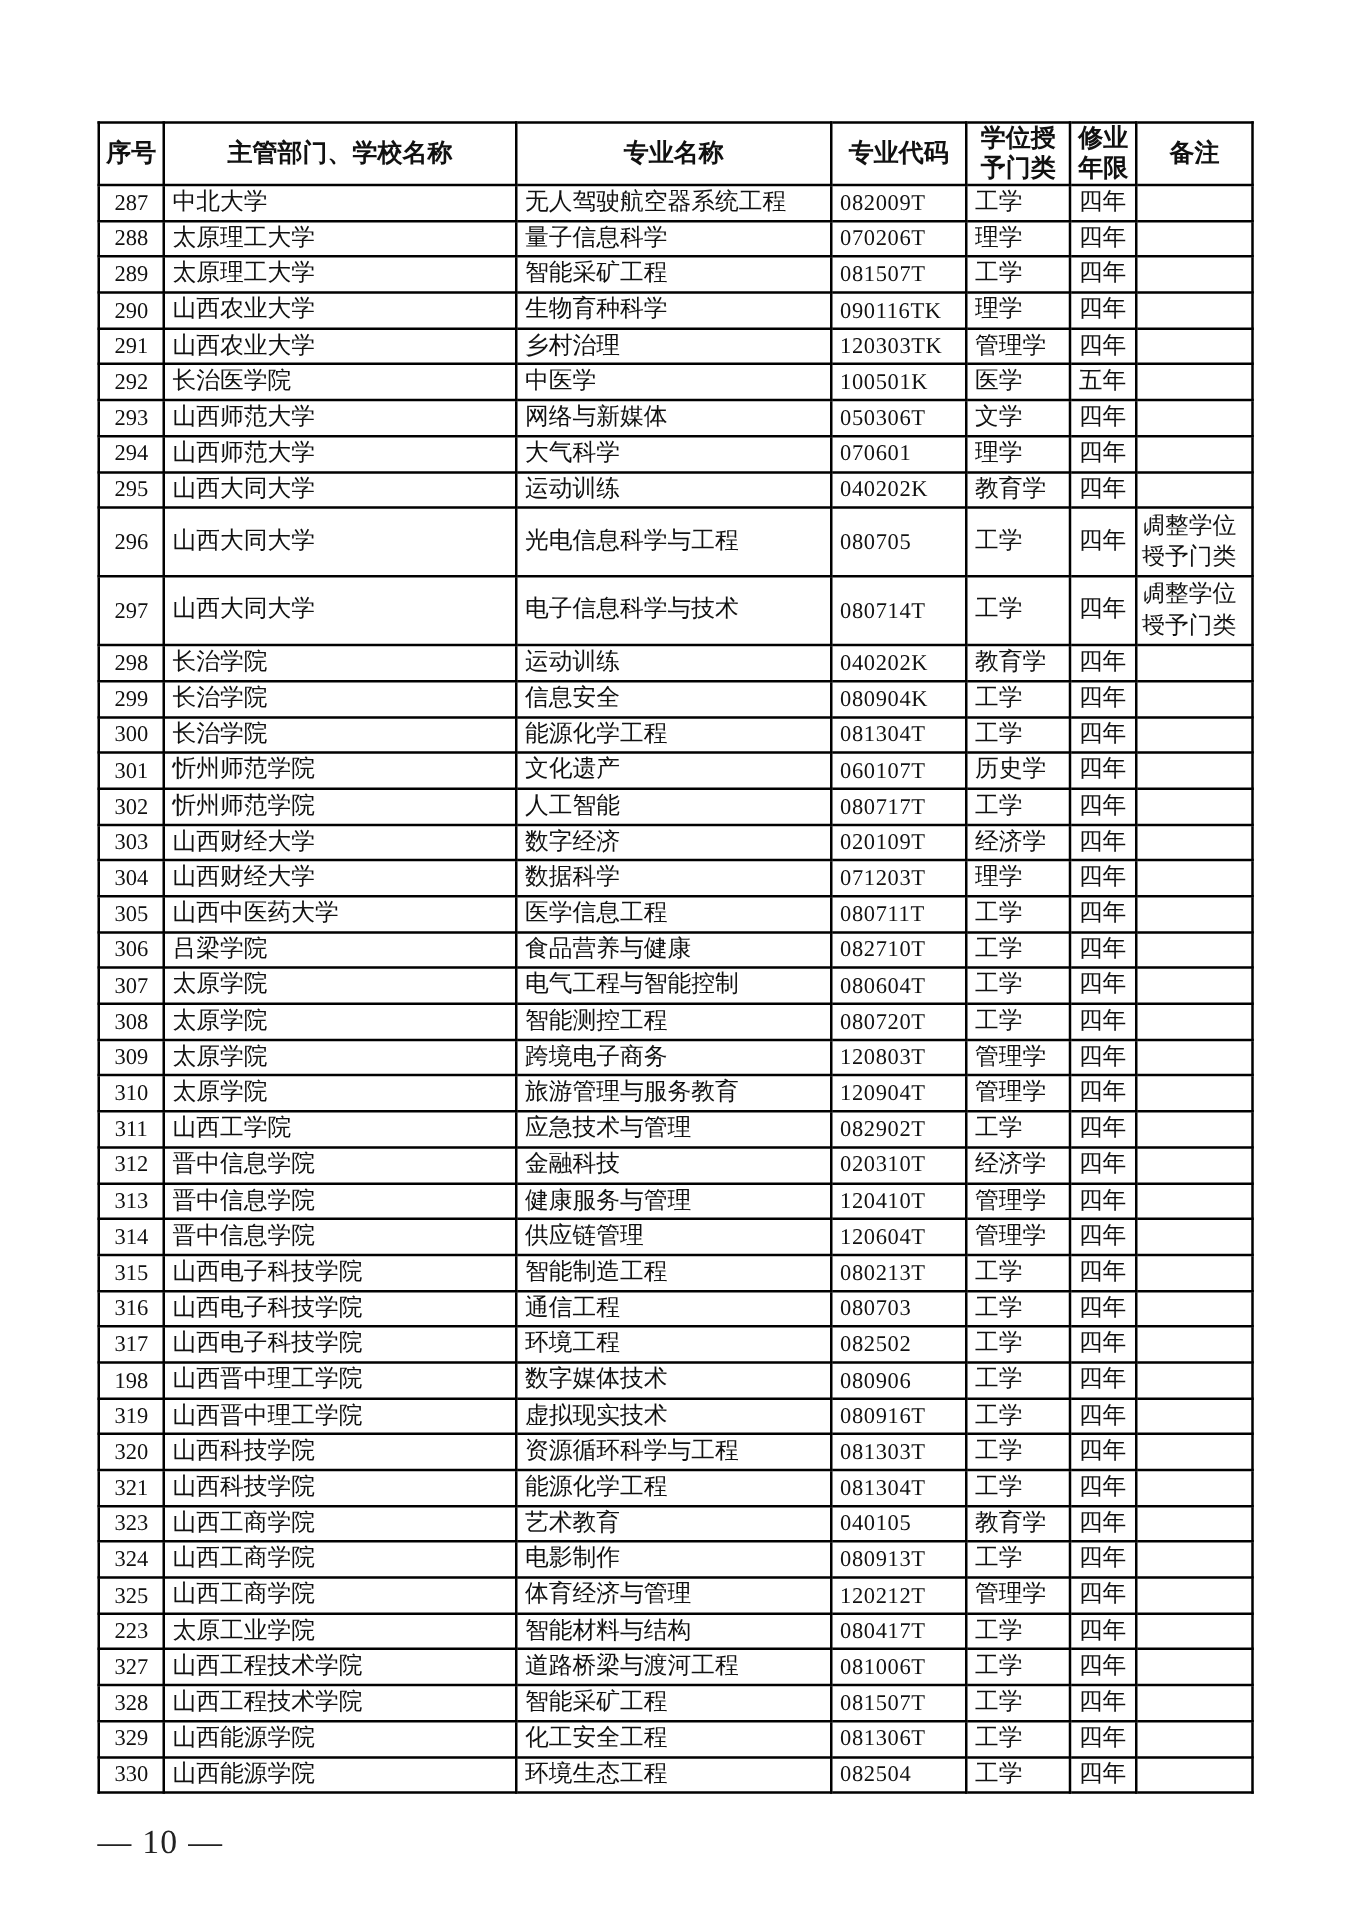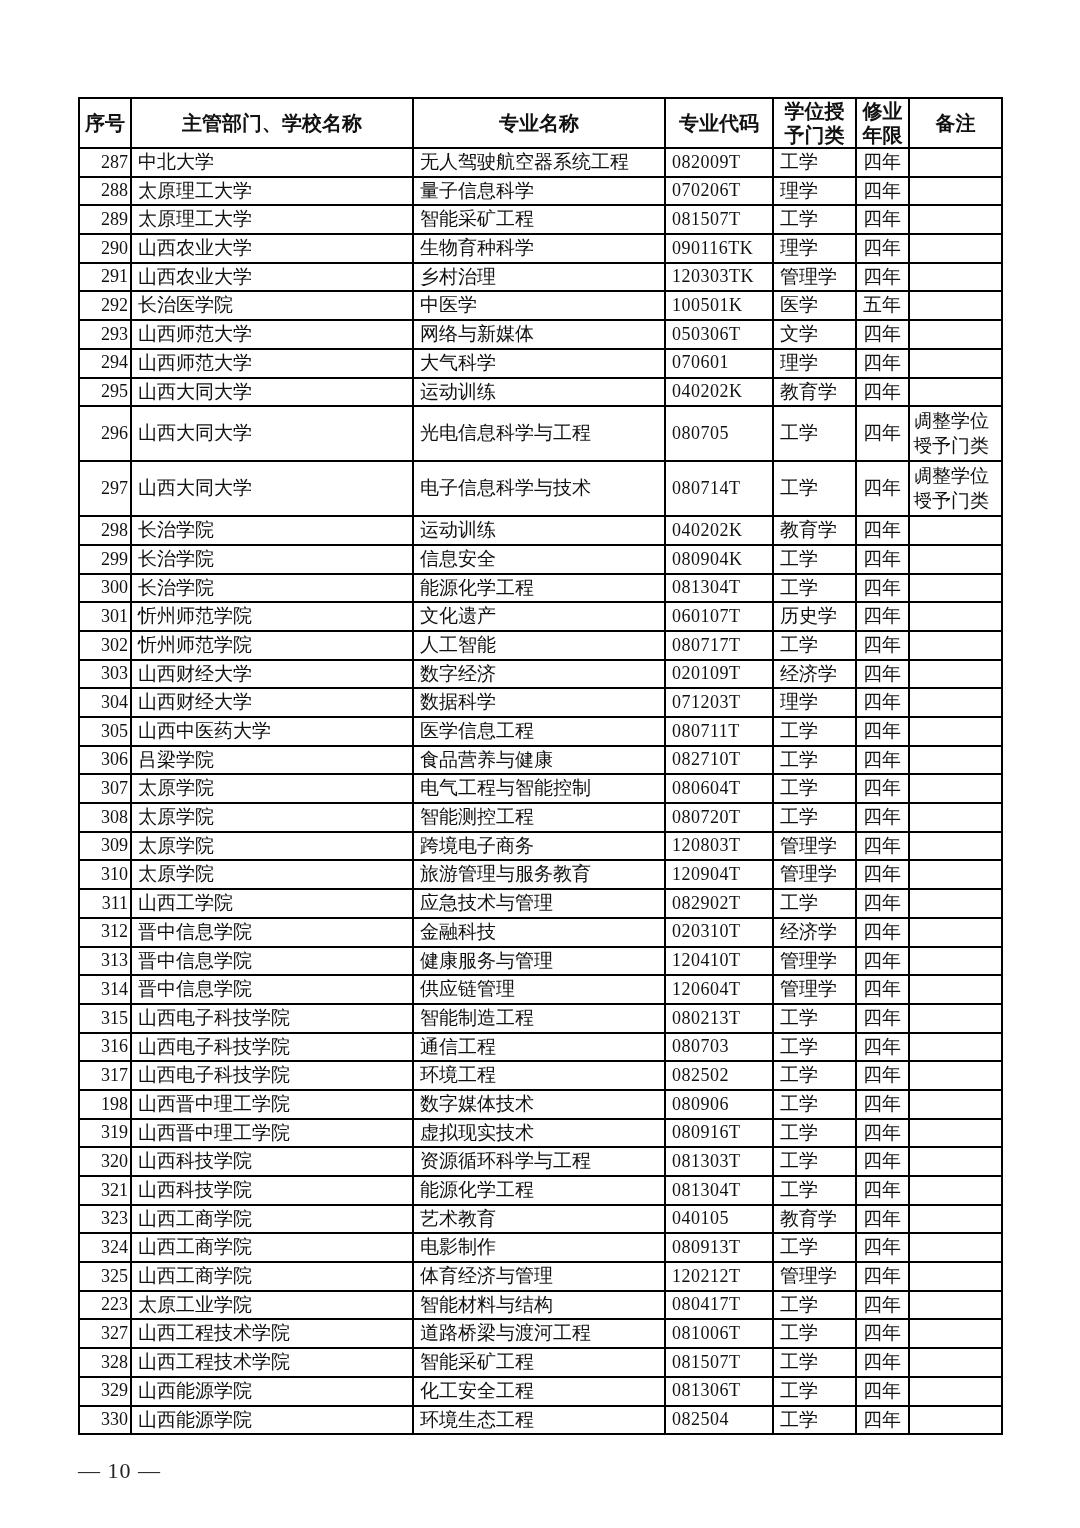--- a/index.html
+++ b/index.html
@@ -46,37 +46,37 @@
   }
   .doc-table td {
     font-size: 19px;
     vertical-align: middle;
     line-height: 1.3;
     padding: 1px 4px 1px 6px;
     text-align: left;
     white-space: normal;
   }
   .doc-table td.col-0 {
-    text-align: right;
+    text-align: center;
     padding: 1px 2px;
     font-size: 18px;
   }
   .doc-table td.col-3 {
     font-size: 18px;
     letter-spacing: 0.5px;
   }
   .doc-table td.col-6 {
     padding: 1px 3px;
     border-radius: 27px;
   }
   .page-footer {
     position: absolute;
     left: 78px;
     top: 1458px;
-    font-size: 22px;
+    font-size: 27px;
     color: #222222;
     letter-spacing: 1px;
   }
 </style>
 </head>
 <body>
 
 <table class="doc-table">
   <colgroup>
     <col style="width:52px">

